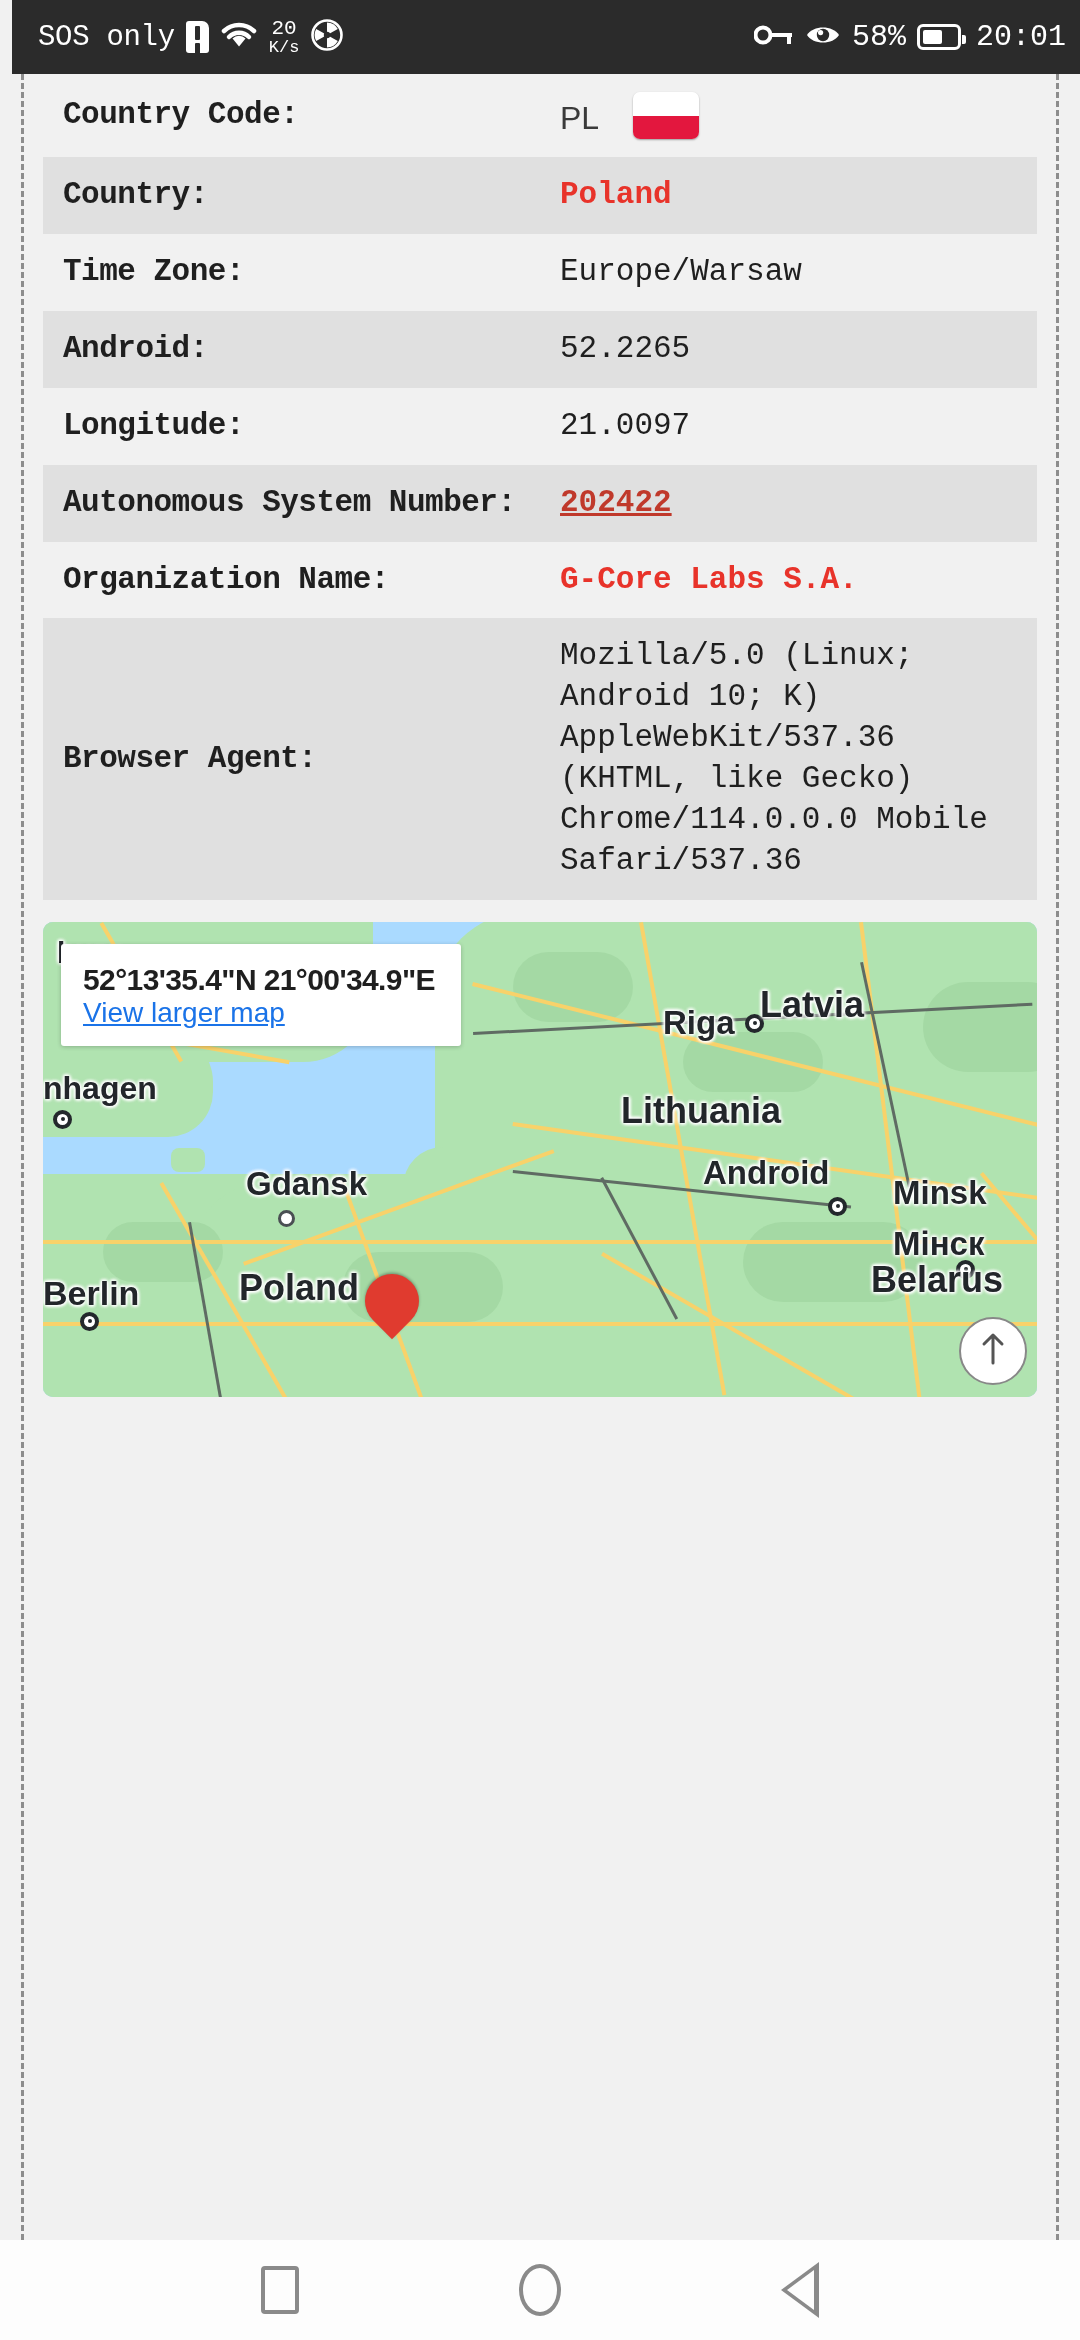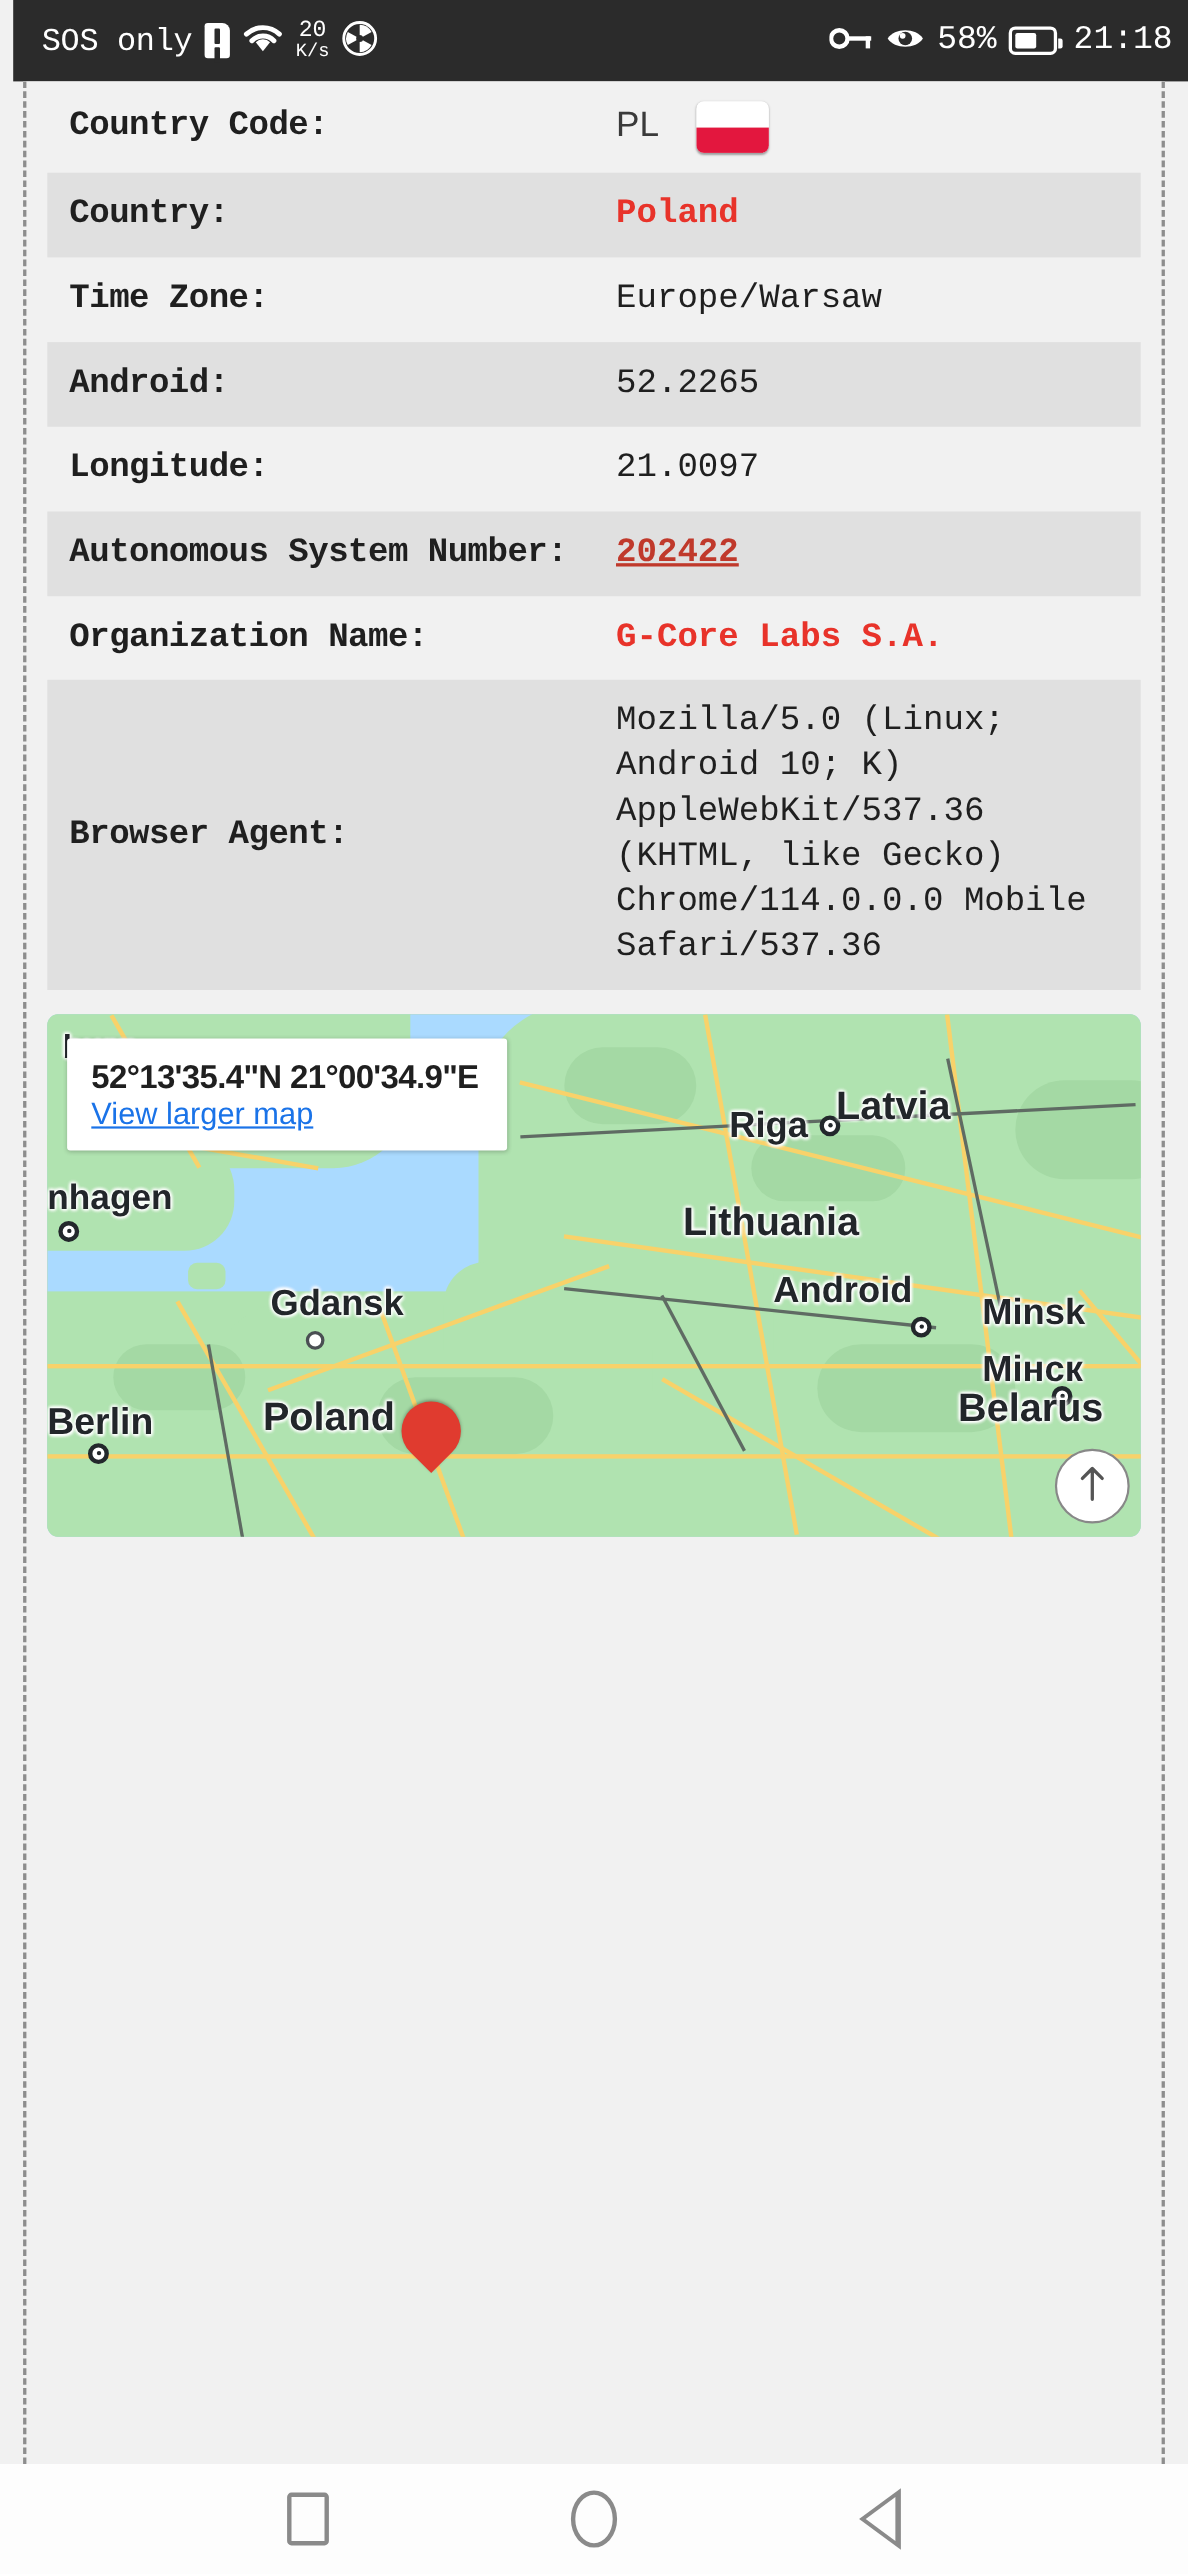--- a/index.html
+++ b/index.html
@@ -65,21 +65,21 @@
     padding: 18px 20px;
     color: #1f1f1f;
     word-wrap: break-word;
     overflow-wrap: break-word;
   }
   table.info td.k { width: 50%; font-weight: bold; letter-spacing: -0.5px; }
   table.info td.v { width: 50%; }
   table.info tr.alt td { background: #e0e0e0; }
   .val-red { color: #e8332a; font-weight: bold; }
   .val-link { color: #c0392b; font-weight: bold; text-decoration: underline; }
-  .flagwrap { display: flex; align-items: flex-start; gap: 34px; }
+  .flagwrap { display: flex; align-items: flex-end; gap: 34px; }
   .cc-text { font-family: "Liberation Sans", sans-serif; font-size: 32px; color: #3a3a3a; }
   .flag {
     width: 66px; height: 47px; border-radius: 7px; overflow: hidden;
     box-shadow: 0 1px 2px rgba(0,0,0,.35);
     display: flex; flex-direction: column;
   }
   .flag .w { flex: 1; background: #ffffff; }
   .flag .r { flex: 1; background: #e3173e; }
   .ua { white-space: pre-line; }
 
@@ -194,21 +194,21 @@
         <svg width="36" height="28" viewBox="0 0 36 28">
           <path d="M2 14 C8 4 28 4 34 14 C28 24 8 24 2 14 Z" fill="#fff"></path>
           <circle cx="18" cy="14" r="6.2" fill="#2b2b2b"></circle>
           <circle cx="15.6" cy="11.6" r="2.6" fill="#fff"></circle>
         </svg>
       </span>
       <span class="sb-pct">58%</span>
       <span class="battery">
           <span class="fill" style="width: 58%;"></span>
         </span>
-      <span class="sb-time">21:18</span>
+      <span class="sb-time">20:01</span>
     </div>
   </div>
 
   <div class="page">
     <div class="inner">
 
       <table class="info">
         <tbody id="table-body">
             <tr>
               <td class="k">Country Code:</td>

